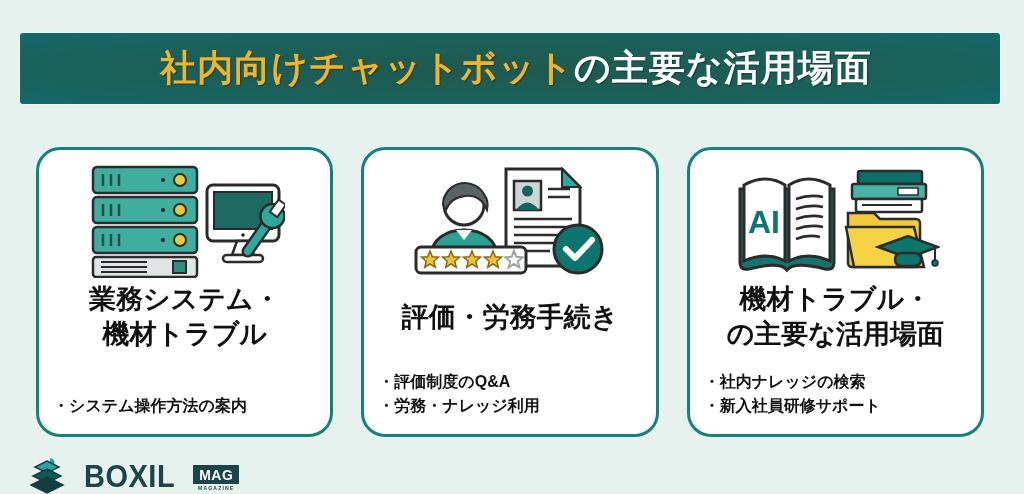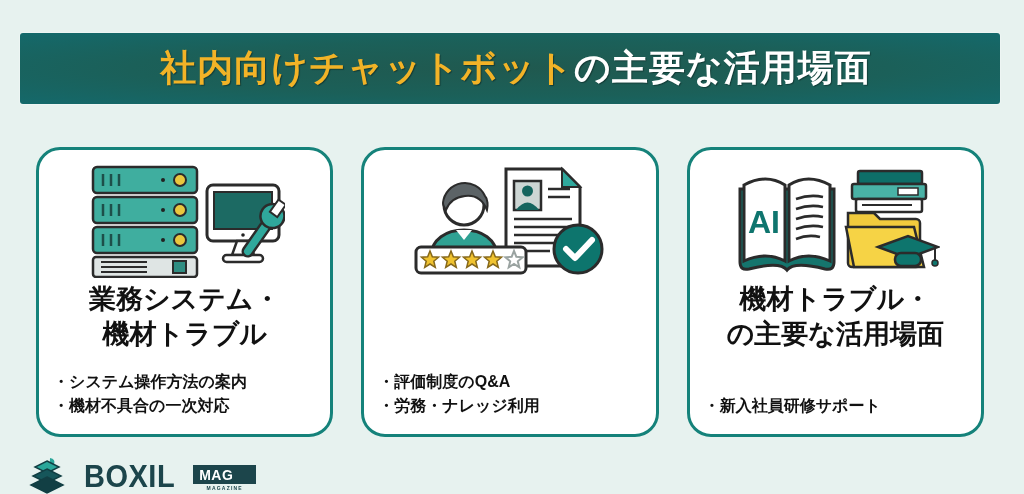--- a/index.html
+++ b/index.html
@@ -53,21 +53,21 @@
   }
   .brand-text{
     font-size:29px;font-weight:900;letter-spacing:0.5px;color:#1c454b;
     line-height:1;transform:scaleY(1.05);
   }
   .brand-badge{
     display:flex;flex-direction:column;align-items:center;margin-top:2px;
   }
   .badge-box{
     background:#1c454b;color:#ffffff;font-size:14px;font-weight:900;
-    padding:3px 23px 2px 6px;letter-spacing:0.5px;line-height:1;
+    padding:3px 6px 2px 6px;letter-spacing:0.5px;line-height:1;
   }
   .badge-sub{
     font-size:5px;font-weight:700;letter-spacing:1.2px;color:#1c454b;margin-top:1px;
   }
   svg text{font-family:"Liberation Sans","DejaVu Sans",sans-serif;}
 </style>
 </head>
 <body>
 
 <div class="banner">
@@ -130,21 +130,20 @@
           <rect x="-4.5" y="-23" width="9" height="15" fill="#ffffff" stroke="#2b2b2b" stroke-width="2"></rect>
         </g>
       </svg>
     </div>
     <div class="card-title">
       <span>業務システム・</span>
       <span>機材トラブル</span>
     </div>
     <div class="card-bullets">
       <div>・システム操作方法の案内</div>
-      <div>・機材不具合の一次対応</div>
     </div>
   </div>
 
   <div class="card">
     <div class="icon-wrap">
       <svg width="200" height="115" viewBox="0 0 200 115" aria-hidden="true">
         <defs>
           <path id="star5" d="M0,-9 L2.35,-3.24 L8.56,-2.78 L3.8,1.24 L5.29,7.28 L0,4 L-5.29,7.28 L-3.8,1.24 L-8.56,-2.78 L-2.35,-3.24 Z"></path>
         </defs>
 
@@ -180,20 +179,24 @@
           <use href="#star5" transform="translate(83,97)" fill="#f0c330" stroke="#86681a" stroke-width="1.5"></use>
           <use href="#star5" transform="translate(104,97)" fill="#ffffff" stroke="#9aa3a1" stroke-width="2"></use>
         </g>
 
         <g>
           <circle cx="168" cy="86" r="24" fill="#0d756d" stroke="#2b2b2b" stroke-width="3"></circle>
           <path d="M156,86 l9,9 l17,-18" fill="none" stroke="#ffffff" stroke-width="6" stroke-linecap="round" stroke-linejoin="round"></path>
         </g>
       </svg>
     </div>
+    <div class="card-title">
+      <span>評価・労務手続き</span>
+      <span></span>
+    </div>
     <div class="card-bullets">
       <div>・評価制度のQ&amp;A</div>
       <div>・労務・ナレッジ利用</div>
     </div>
   </div>
 
   <div class="card">
     <div class="icon-wrap">
       <svg width="210" height="115" viewBox="0 0 210 115" aria-hidden="true">
 
@@ -224,20 +227,21 @@
           <line x1="205" y1="84" x2="205" y2="98" stroke="#2b2b2b" stroke-width="2"></line>
           <circle cx="205" cy="100" r="3" fill="#0e756d" stroke="#2b2b2b" stroke-width="1.5"></circle>
         </g>
       </svg>
     </div>
     <div class="card-title">
       <span>機材トラブル・</span>
       <span>の主要な活用場面</span>
     </div>
     <div class="card-bullets">
+      <div>・社内ナレッジの検索</div>
       <div>・新入社員研修サポート</div>
     </div>
   </div>
 
 </div>
 
 <div class="footer">
   <span>
     <svg width="38" height="38" viewBox="0 0 38 38" aria-hidden="true">
       <path d="M22,2 q6,1 4,7 q-5,0 -4,-7 z" fill="#2aa79a"></path>

